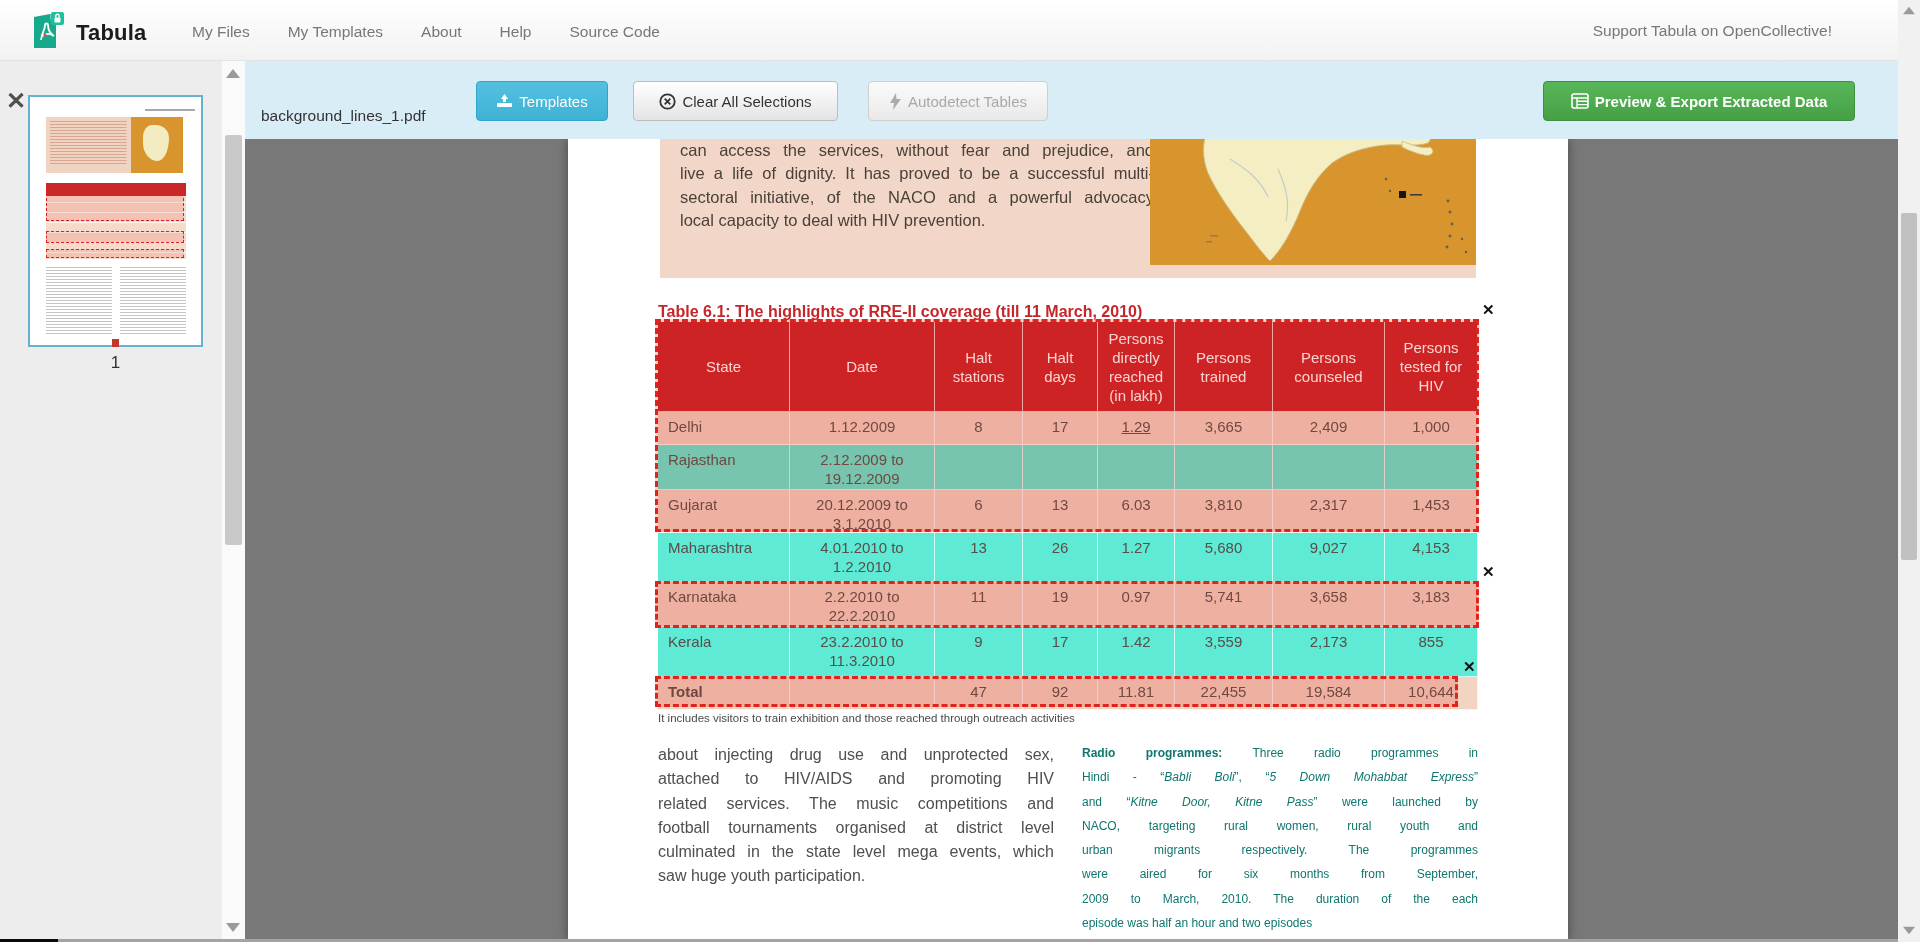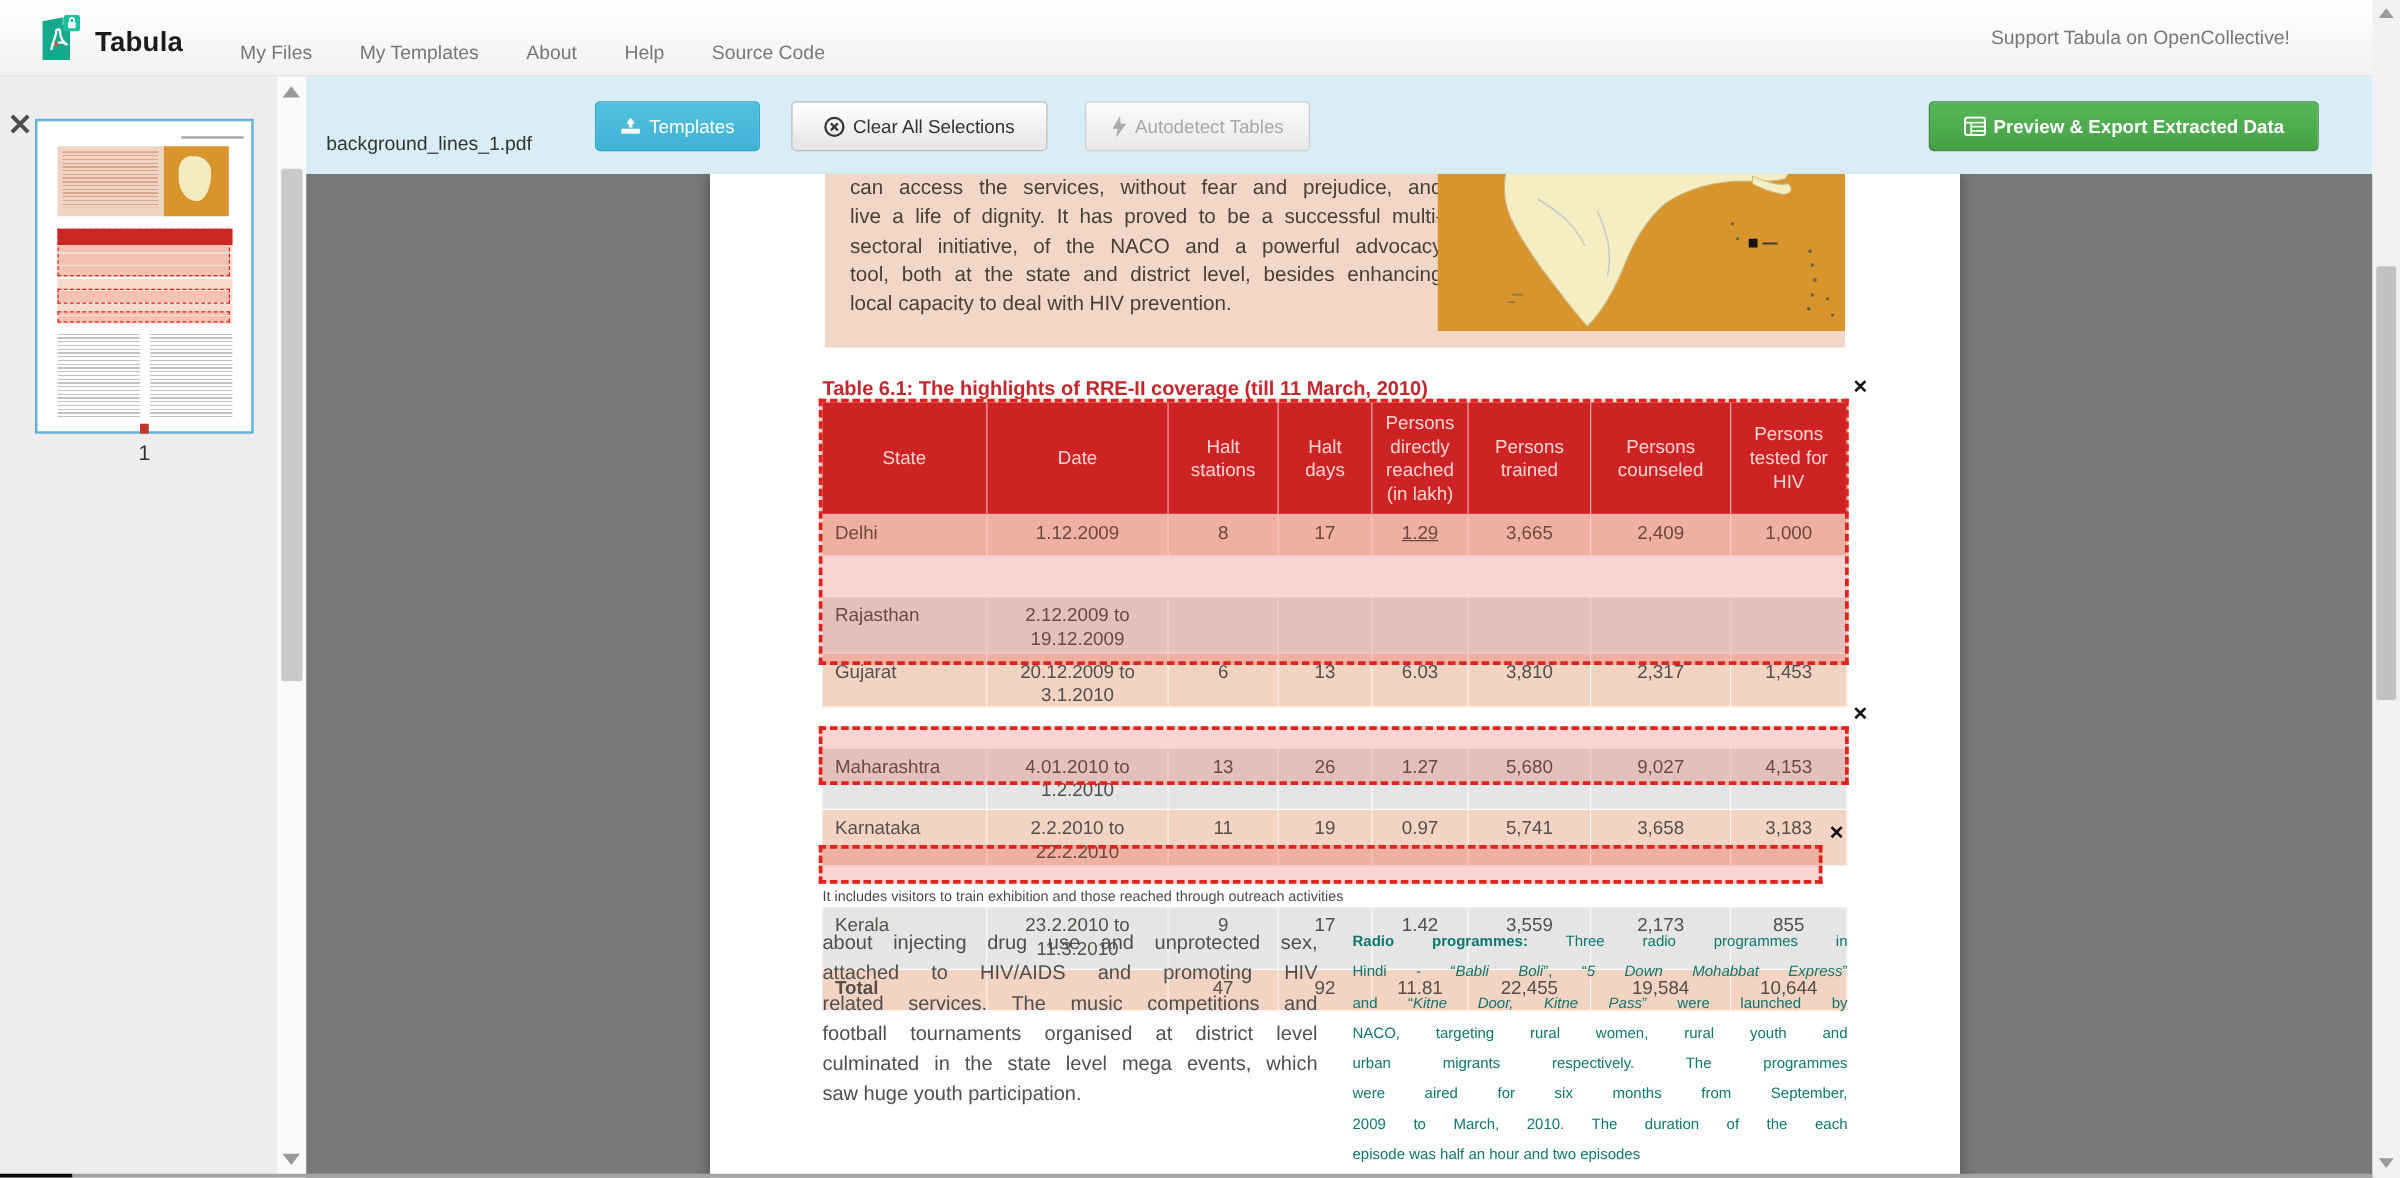--- a/index.html
+++ b/index.html
@@ -3,21 +3,21 @@
 <meta charset="utf-8">
 <style>
   * { margin:0; padding:0; box-sizing:border-box; }
   html,body { width:1920px; height:942px; overflow:hidden; font-family:"Liberation Sans",sans-serif; background:#fff; }
 
   
   #navbar { position:absolute; left:0; top:0; width:1920px; height:61px;
     background:linear-gradient(#ffffff,#f2f2f2); border-bottom:1px solid #e3e3e3; z-index:30; }
   #brand { position:absolute; left:28px; top:10px; display:flex; align-items:center; gap:10px; }
   #brand-name { font-size:22px; font-weight:bold; color:#1b1b1b; letter-spacing:.2px; }
-  #nav-links { position:absolute; left:192px; top:12px; height:61px; display:flex; align-items:center; gap:38px; }
+  #nav-links { position:absolute; left:192px; top:1px; height:61px; display:flex; align-items:center; gap:38px; }
   #nav-links .nav-item { font-size:15.5px; color:#777; cursor:pointer; white-space:nowrap; }
   #support-link { position:absolute; right:88px; top:0; height:61px; display:flex; align-items:center;
     font-size:15.5px; color:#777; cursor:pointer; }
 
   
   #toolbar { position:absolute; left:245px; top:61px; width:1653px; height:78px; background:#d9edf7; z-index:20; }
   #filename { position:absolute; left:16px; top:16px; height:78px; display:flex; align-items:center;
     font-size:15.5px; color:#333; }
   .btn { position:absolute; top:20px; height:40px; border-radius:4px; display:flex; align-items:center;
     justify-content:center; gap:6px; font-size:15px; cursor:pointer; padding:0 14px; white-space:nowrap; }
@@ -76,21 +76,21 @@
   
   #dtable { position:absolute; left:90px; top:183px; width:820px; }
   .tr { display:flex; }
   .td, .th { border-right:1px solid rgba(255,255,255,.75); border-bottom:1px solid rgba(255,255,255,.75);
     font-size:15px; color:#564f4a; overflow:hidden; }
   .th { background:#cb2127; color:#fff; display:flex; align-items:center; justify-content:center;
     text-align:center; line-height:19px; padding:4px 6px; }
   .td { padding-top:5px; text-align:center; white-space:pre-line; line-height:19px; }
   .td.state { text-align:left; padding-left:10px; }
   .row-dark  > .td { background:#f3d3c2; }
-  .row-light > .td { background:#e5e5e5;margin-top:33px; }
+  .row-light > .td { background:#5eead4; }
   .total-label { font-weight:bold; }
 
   
   .selection { position:absolute; border:3px dashed #de241c; background:rgba(222,45,30,.20); z-index:8; }
   #sel-a { left:87px; top:180px; width:824px; height:213px; }
   #sel-b { left:87px; top:442px; width:824px; height:47px; }
   #sel-c { left:87px; top:537px; width:803px; height:31px; }
   .sel-close { position:absolute; z-index:9; font-size:15px; font-weight:bold; color:#111; cursor:pointer; line-height:1; }
   #sel-close-a { left:914px; top:163px; }
   #sel-close-b { left:914px; top:425px; }
@@ -205,21 +205,20 @@
 </div>
 
 <div id="main">
   <div id="page">
 
     <div id="intro-block">
       <div id="intro-text">
           <div class="jline">can access the services, without fear and prejudice, and</div>
           <div class="jline">live a life of dignity. It has proved to be a successful multi-</div>
           <div class="jline">sectoral initiative, of the NACO and a powerful advocacy</div>
-          <div class="jline">tool, both at the state and district level, besides enhancing</div>
           <div class="jline last">local capacity to deal with HIV prevention.</div>
         </div>
       <svg id="map" viewBox="0 0 326 126">
         <rect x="0" y="0" width="326" height="126" fill="#d8942d"></rect>
         <path d="M70,-30 C52,-10 50,14 58,34 C66,52 80,72 94,90 C104,103 112,114 120,122 C132,110 142,92 150,72 C158,52 168,36 182,24 C196,14 214,8 236,6 C252,5 266,8 278,4 C284,-2 280,-12 268,-10 C252,-8 238,-16 224,-26 Z" fill="#f5eec2" stroke="#cdbb83" stroke-width="1"></path>
         <path d="M252,2 C262,6 272,10 280,8 C286,12 282,18 274,16 C264,14 256,10 252,8 Z" fill="#f5eec2" stroke="#cdbb83" stroke-width=".8"></path>
         <path d="M80,20 C96,30 110,40 118,58 M128,30 C136,48 140,64 136,82" stroke="#b4c4cf" stroke-width="1.2" fill="none" opacity=".8"></path>
         <circle cx="298" cy="62" r="1.4" fill="#61614a"></circle>
           <circle cx="300" cy="73" r="1.4" fill="#61614a"></circle>
         <circle cx="302" cy="85" r="1.4" fill="#61614a"></circle>

